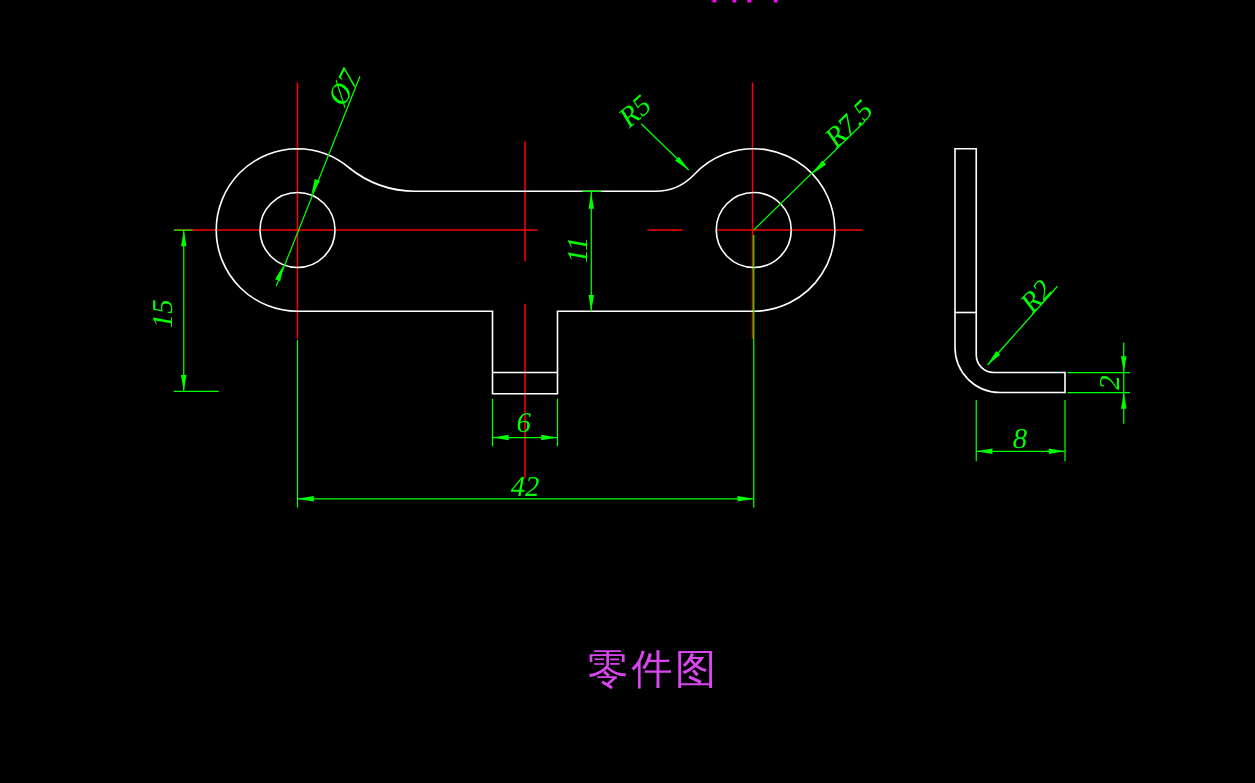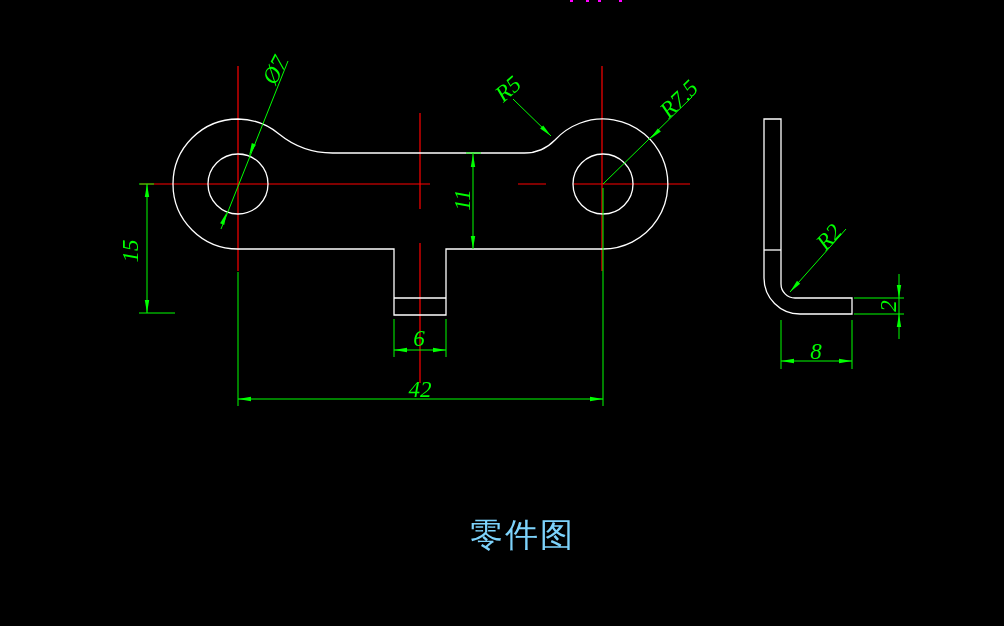--- a/index.html
+++ b/index.html
@@ -23,21 +23,21 @@
   .dimfill  { fill: #00ff00; stroke: none; }
   text.dimtext {
     fill: #00ff00;
     font-family: "Liberation Serif", serif;
     font-style: italic;
     font-size: 23px;
   }
   .title {
     position: absolute;
     left: 470px; top: 513px;
-    color: #7dd3fc;
+    color: #d946ef;
     font-family: "DejaVu Serif", "Liberation Serif", serif;
     font-size: 33px;
     letter-spacing: 2px;
     white-space: nowrap;
   }
   .clip-frag {
     position: absolute;
     top: 0; width: 3px; height: 2px;
     background: #ff00ff;
   }

